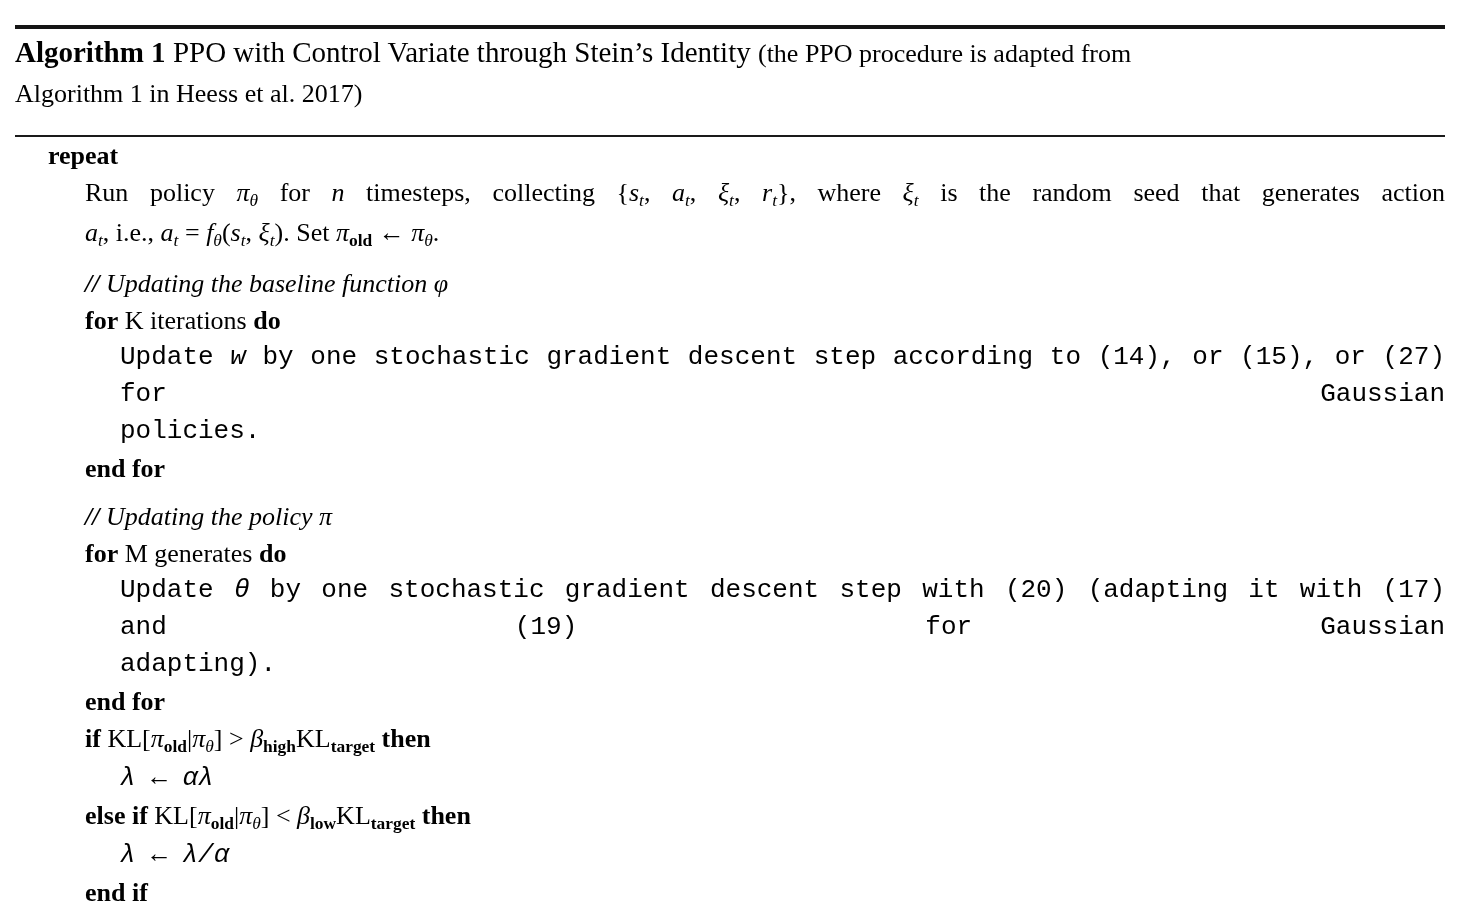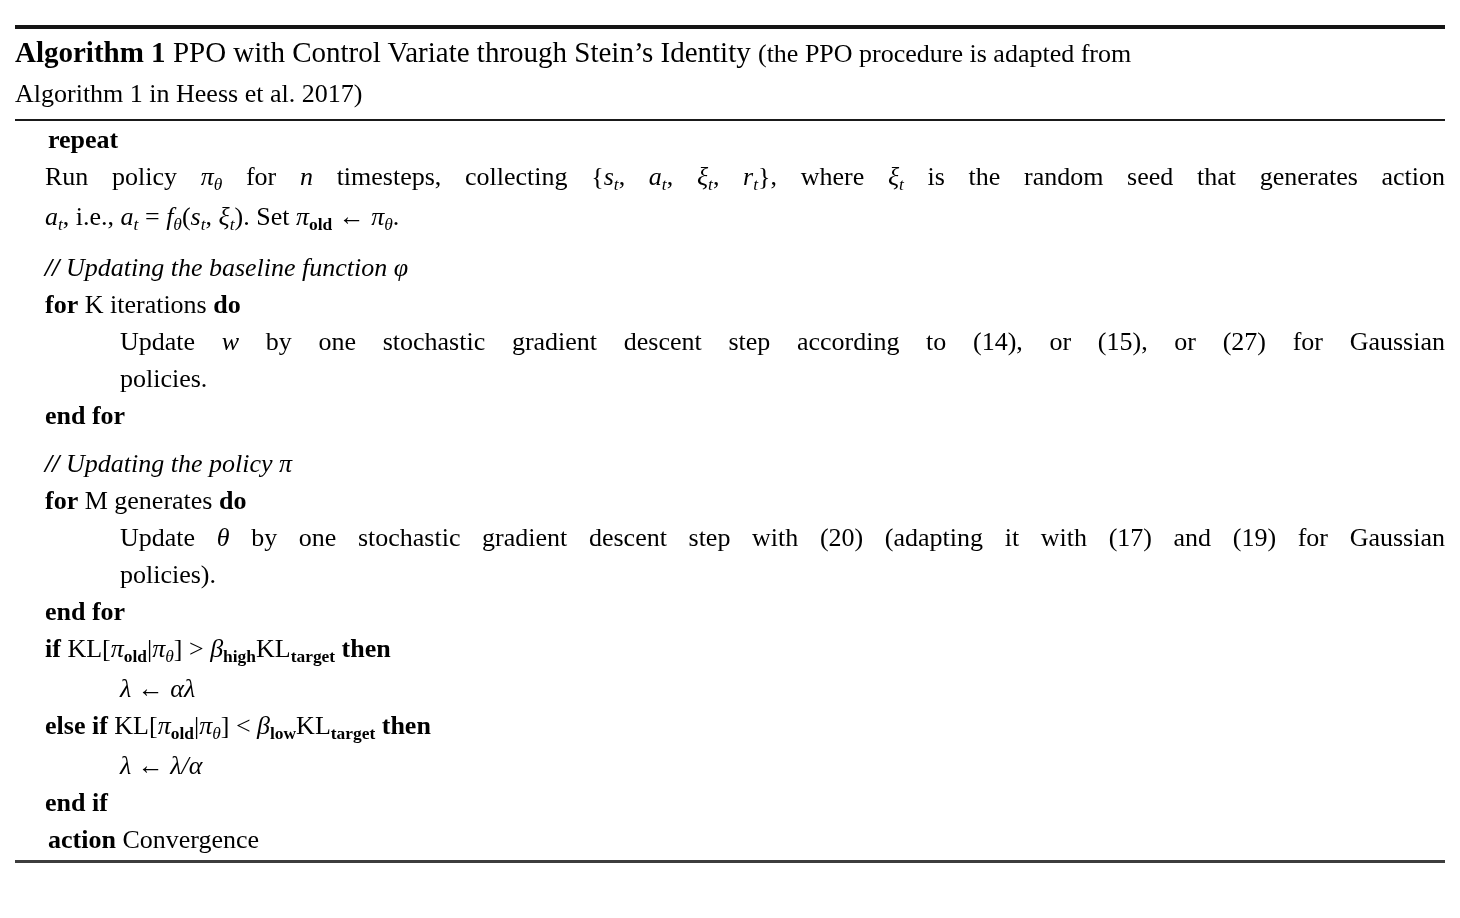--- a/index.html
+++ b/index.html
@@ -19,33 +19,33 @@
     width: 1460px;
     height: 918px;
     padding: 25px 15px 0 15px;
   }
   .rule { border: 0; margin: 0; }
   .rule-thick  { border-top: 4px solid #151515; }
   .rule-thin   { border-top: 2px solid #1a1a1a; }
   .rule-bottom { border-top: 3px solid #3d3d3d; }
 
   .title-block {
-    margin: 4px 0 6px 0;
+    margin: 4px 0 22px 0;
     font-size: 29px;
     line-height: 39px;
   }
   .body-block {
     font-size: 26px;
     line-height: 37px;
     padding-bottom: 2px;
   }
   .line { white-space: normal; }
   .ind0 { margin-left: 33px; }
-  .ind1 { margin-left: 30px; }
-  .ind2 { margin-left: 105px; }
+  .ind1 { margin-left: 70px; }
+  .ind2 { margin-left: 105px; font-family: Liberation Mono, monospace; }
   .gap  { margin-top: 11px; }
   .stretch {
     text-align: justify;
     text-align-last: justify;
   }
   .seg-tb { font-weight: bold; }
   .seg-tr { }
   .seg-ts { font-size: 26px; }
   .seg-r  { }
   .seg-b  { font-weight: bold; }
@@ -70,21 +70,21 @@
       <div class="line ind1 stretch"><span class="seg-r">Run policy </span><span class="seg-m">π</span><span class="seg-ms">θ</span><span class="seg-r"> for </span><span class="seg-m">n</span><span class="seg-r"> timesteps, collecting {</span><span class="seg-m">s</span><span class="seg-ms">t</span><span class="seg-r">, </span><span class="seg-m">a</span><span class="seg-ms">t</span><span class="seg-r">, </span><span class="seg-m">ξ</span><span class="seg-ms">t</span><span class="seg-r">, </span><span class="seg-m">r</span><span class="seg-ms">t</span><span class="seg-r">}, where </span><span class="seg-m">ξ</span><span class="seg-ms">t</span><span class="seg-r"> is the random seed that generates action</span></div>
       <div class="line ind1"><span class="seg-m">a</span><span class="seg-ms">t</span><span class="seg-r">, i.e., </span><span class="seg-m">a</span><span class="seg-ms">t</span><span class="seg-r"> = </span><span class="seg-m">f</span><span class="seg-ms">θ</span><span class="seg-r">(</span><span class="seg-m">s</span><span class="seg-ms">t</span><span class="seg-r">, </span><span class="seg-m">ξ</span><span class="seg-ms">t</span><span class="seg-r">). Set </span><span class="seg-m">π</span><span class="seg-rs">old</span><span class="seg-r"> ← </span><span class="seg-m">π</span><span class="seg-ms">θ</span><span class="seg-r">.</span></div>
       <div class="line ind1 gap"><span class="seg-cb">//</span><span class="seg-c"> Updating the baseline function φ</span></div>
       <div class="line ind1"><span class="seg-b">for</span><span class="seg-r"> K iterations </span><span class="seg-b">do</span></div>
       <div class="line ind2 stretch"><span class="seg-r">Update </span><span class="seg-m">w</span><span class="seg-r"> by one stochastic gradient descent step according to (14), or (15), or (27) for Gaussian</span></div>
       <div class="line ind2"><span class="seg-r">policies.</span></div>
       <div class="line ind1"><span class="seg-b">end for</span></div>
       <div class="line ind1 gap"><span class="seg-cb">//</span><span class="seg-c"> Updating the policy π</span></div>
       <div class="line ind1"><span class="seg-b">for</span><span class="seg-r"> M generates </span><span class="seg-b">do</span></div>
       <div class="line ind2 stretch"><span class="seg-r">Update </span><span class="seg-m">θ</span><span class="seg-r"> by one stochastic gradient descent step with (20) (adapting it with (17) and (19) for Gaussian</span></div>
-      <div class="line ind2"><span class="seg-r">policies).</span></div>
+      <div class="line ind2"><span class="seg-r">adapting).</span></div>
       <div class="line ind1"><span class="seg-b">end for</span></div>
       <div class="line ind1"><span class="seg-b">if</span><span class="seg-r"> KL[</span><span class="seg-m">π</span><span class="seg-rs">old</span><span class="seg-r">|</span><span class="seg-m">π</span><span class="seg-ms">θ</span><span class="seg-r">] &gt; </span><span class="seg-m">β</span><span class="seg-rs">high</span><span class="seg-r">KL</span><span class="seg-rs">target</span><span class="seg-r"> </span><span class="seg-b">then</span></div>
       <div class="line ind2"><span class="seg-m">λ</span><span class="seg-r"> ← </span><span class="seg-m">αλ</span></div>
       <div class="line ind1"><span class="seg-b">else if</span><span class="seg-r"> KL[</span><span class="seg-m">π</span><span class="seg-rs">old</span><span class="seg-r">|</span><span class="seg-m">π</span><span class="seg-ms">θ</span><span class="seg-r">] &lt; </span><span class="seg-m">β</span><span class="seg-rs">low</span><span class="seg-r">KL</span><span class="seg-rs">target</span><span class="seg-r"> </span><span class="seg-b">then</span></div>
       <div class="line ind2"><span class="seg-m">λ</span><span class="seg-r"> ← </span><span class="seg-m">λ/α</span></div>
       <div class="line ind1"><span class="seg-b">end if</span></div>
       <div class="line ind0"><span class="seg-b">action</span><span class="seg-r"> Convergence</span></div>
     </div>
   <hr class="rule rule-bottom">
 </div>

